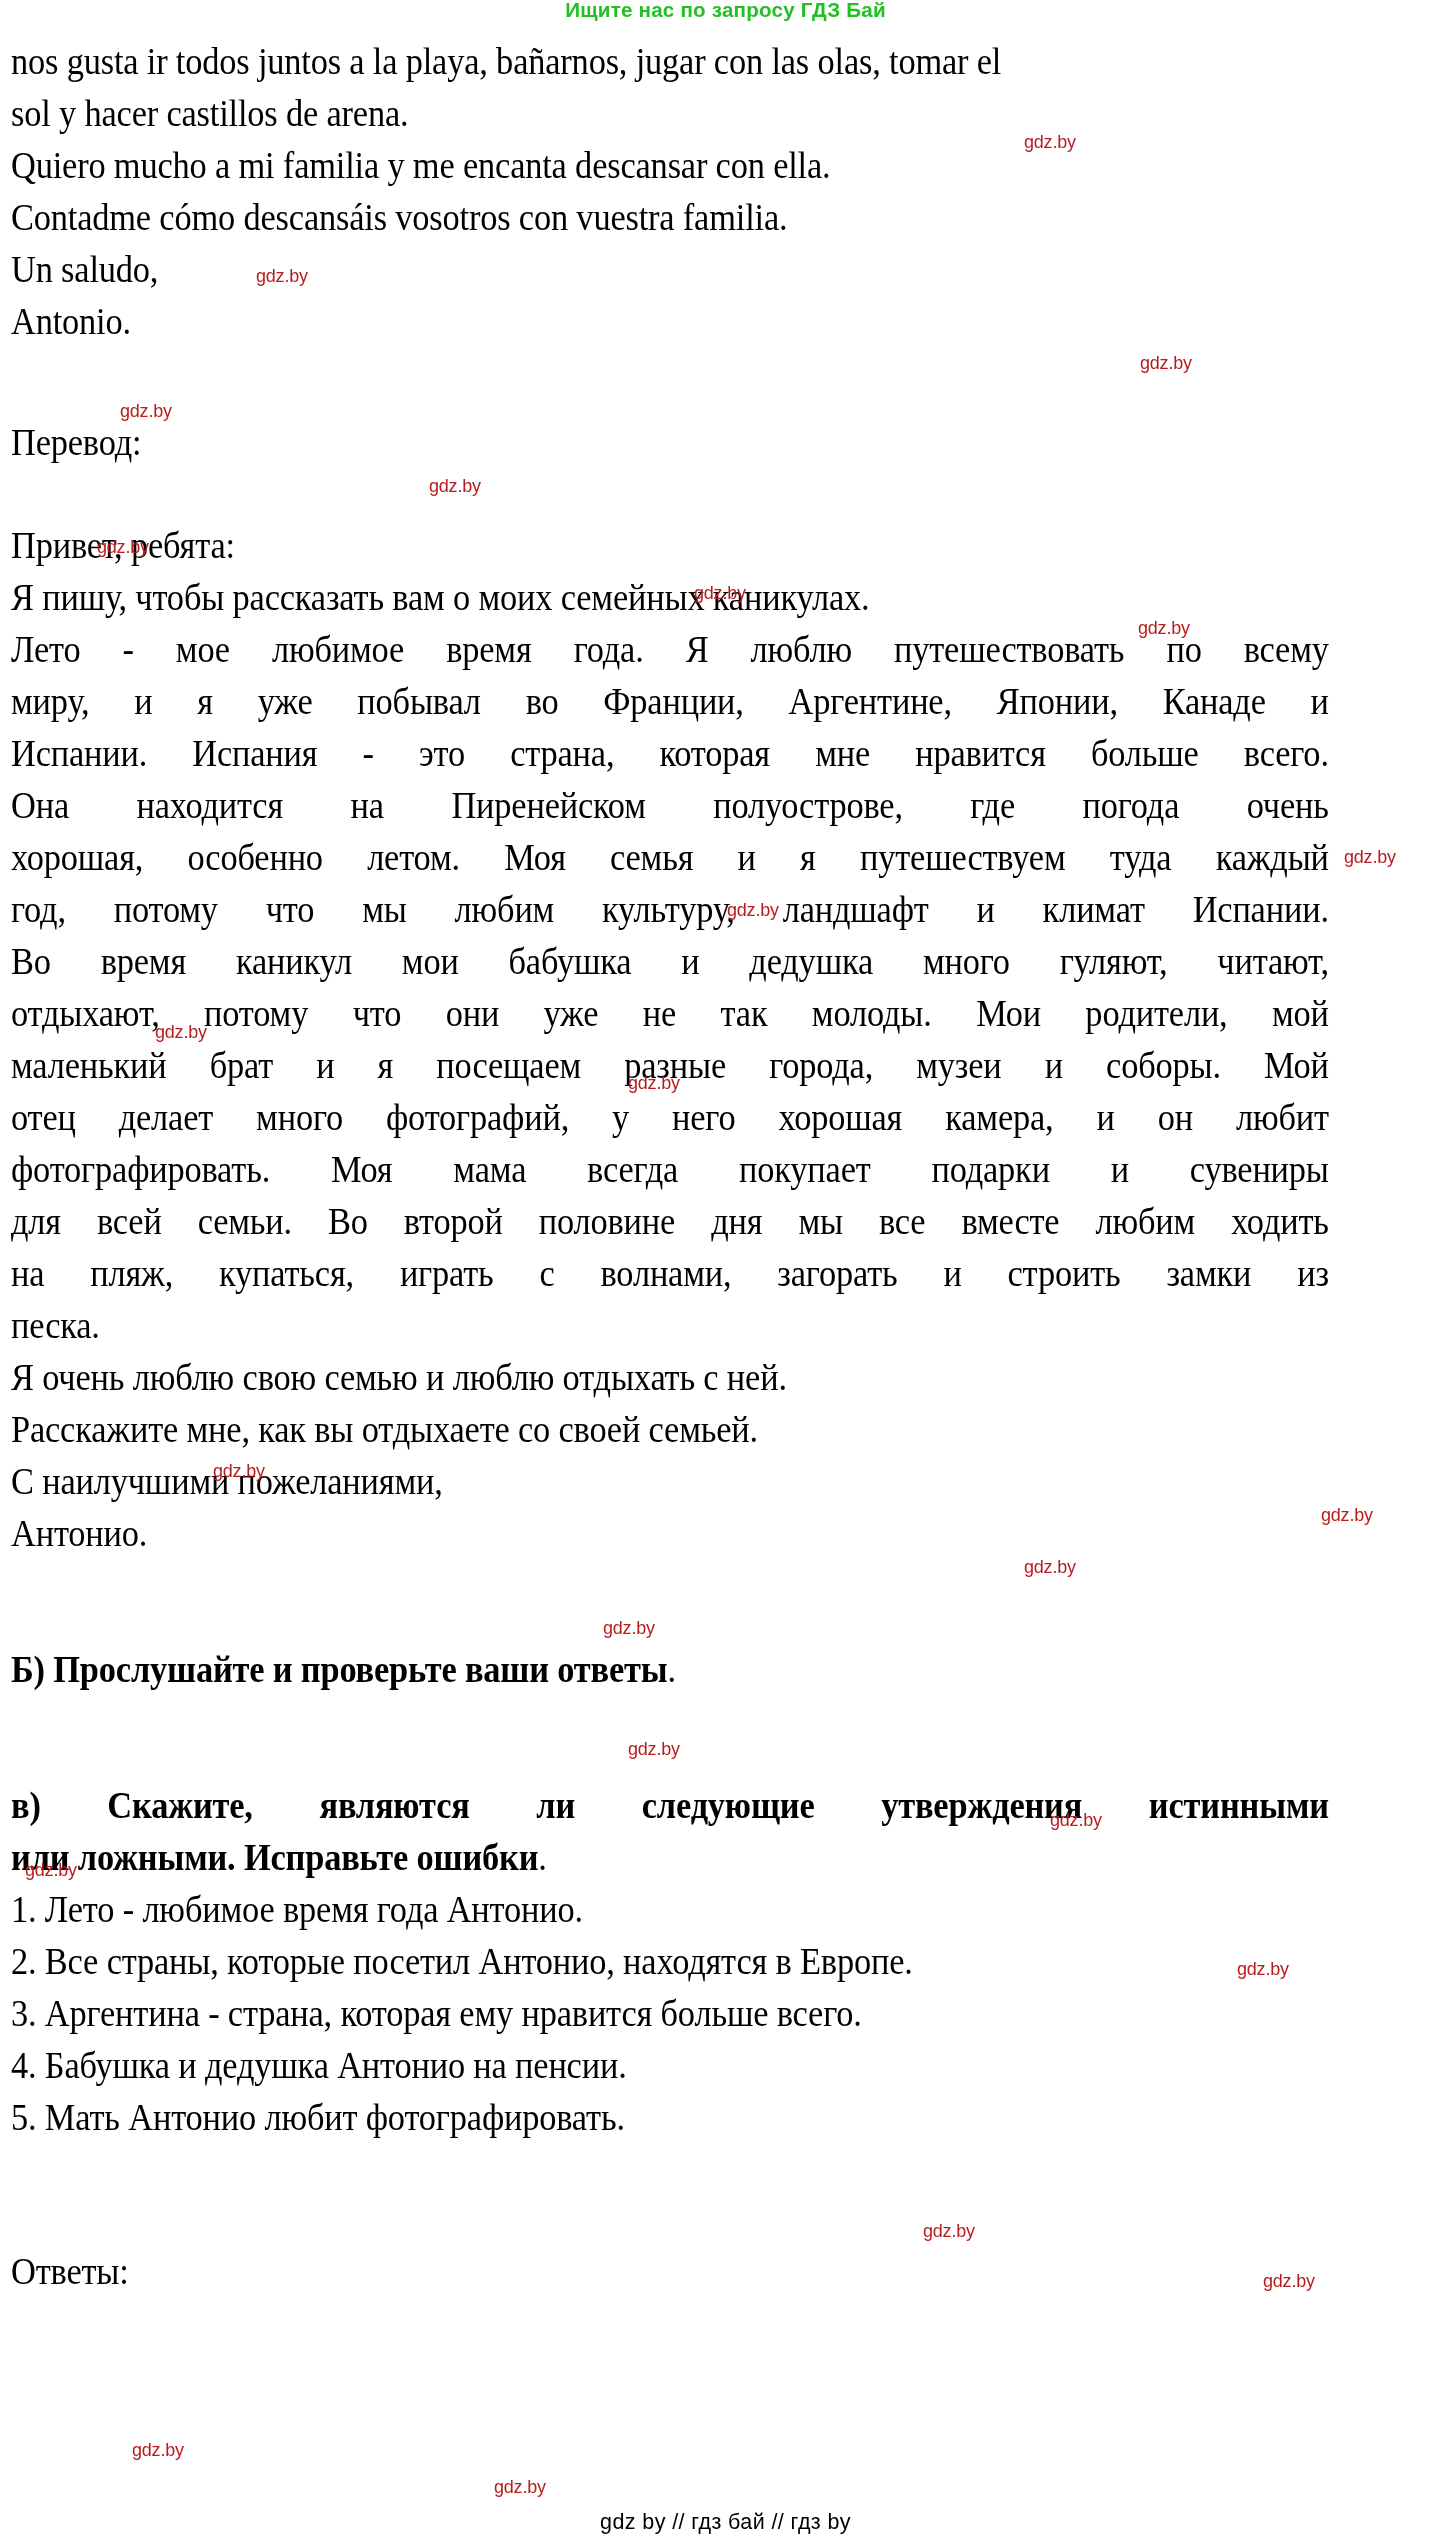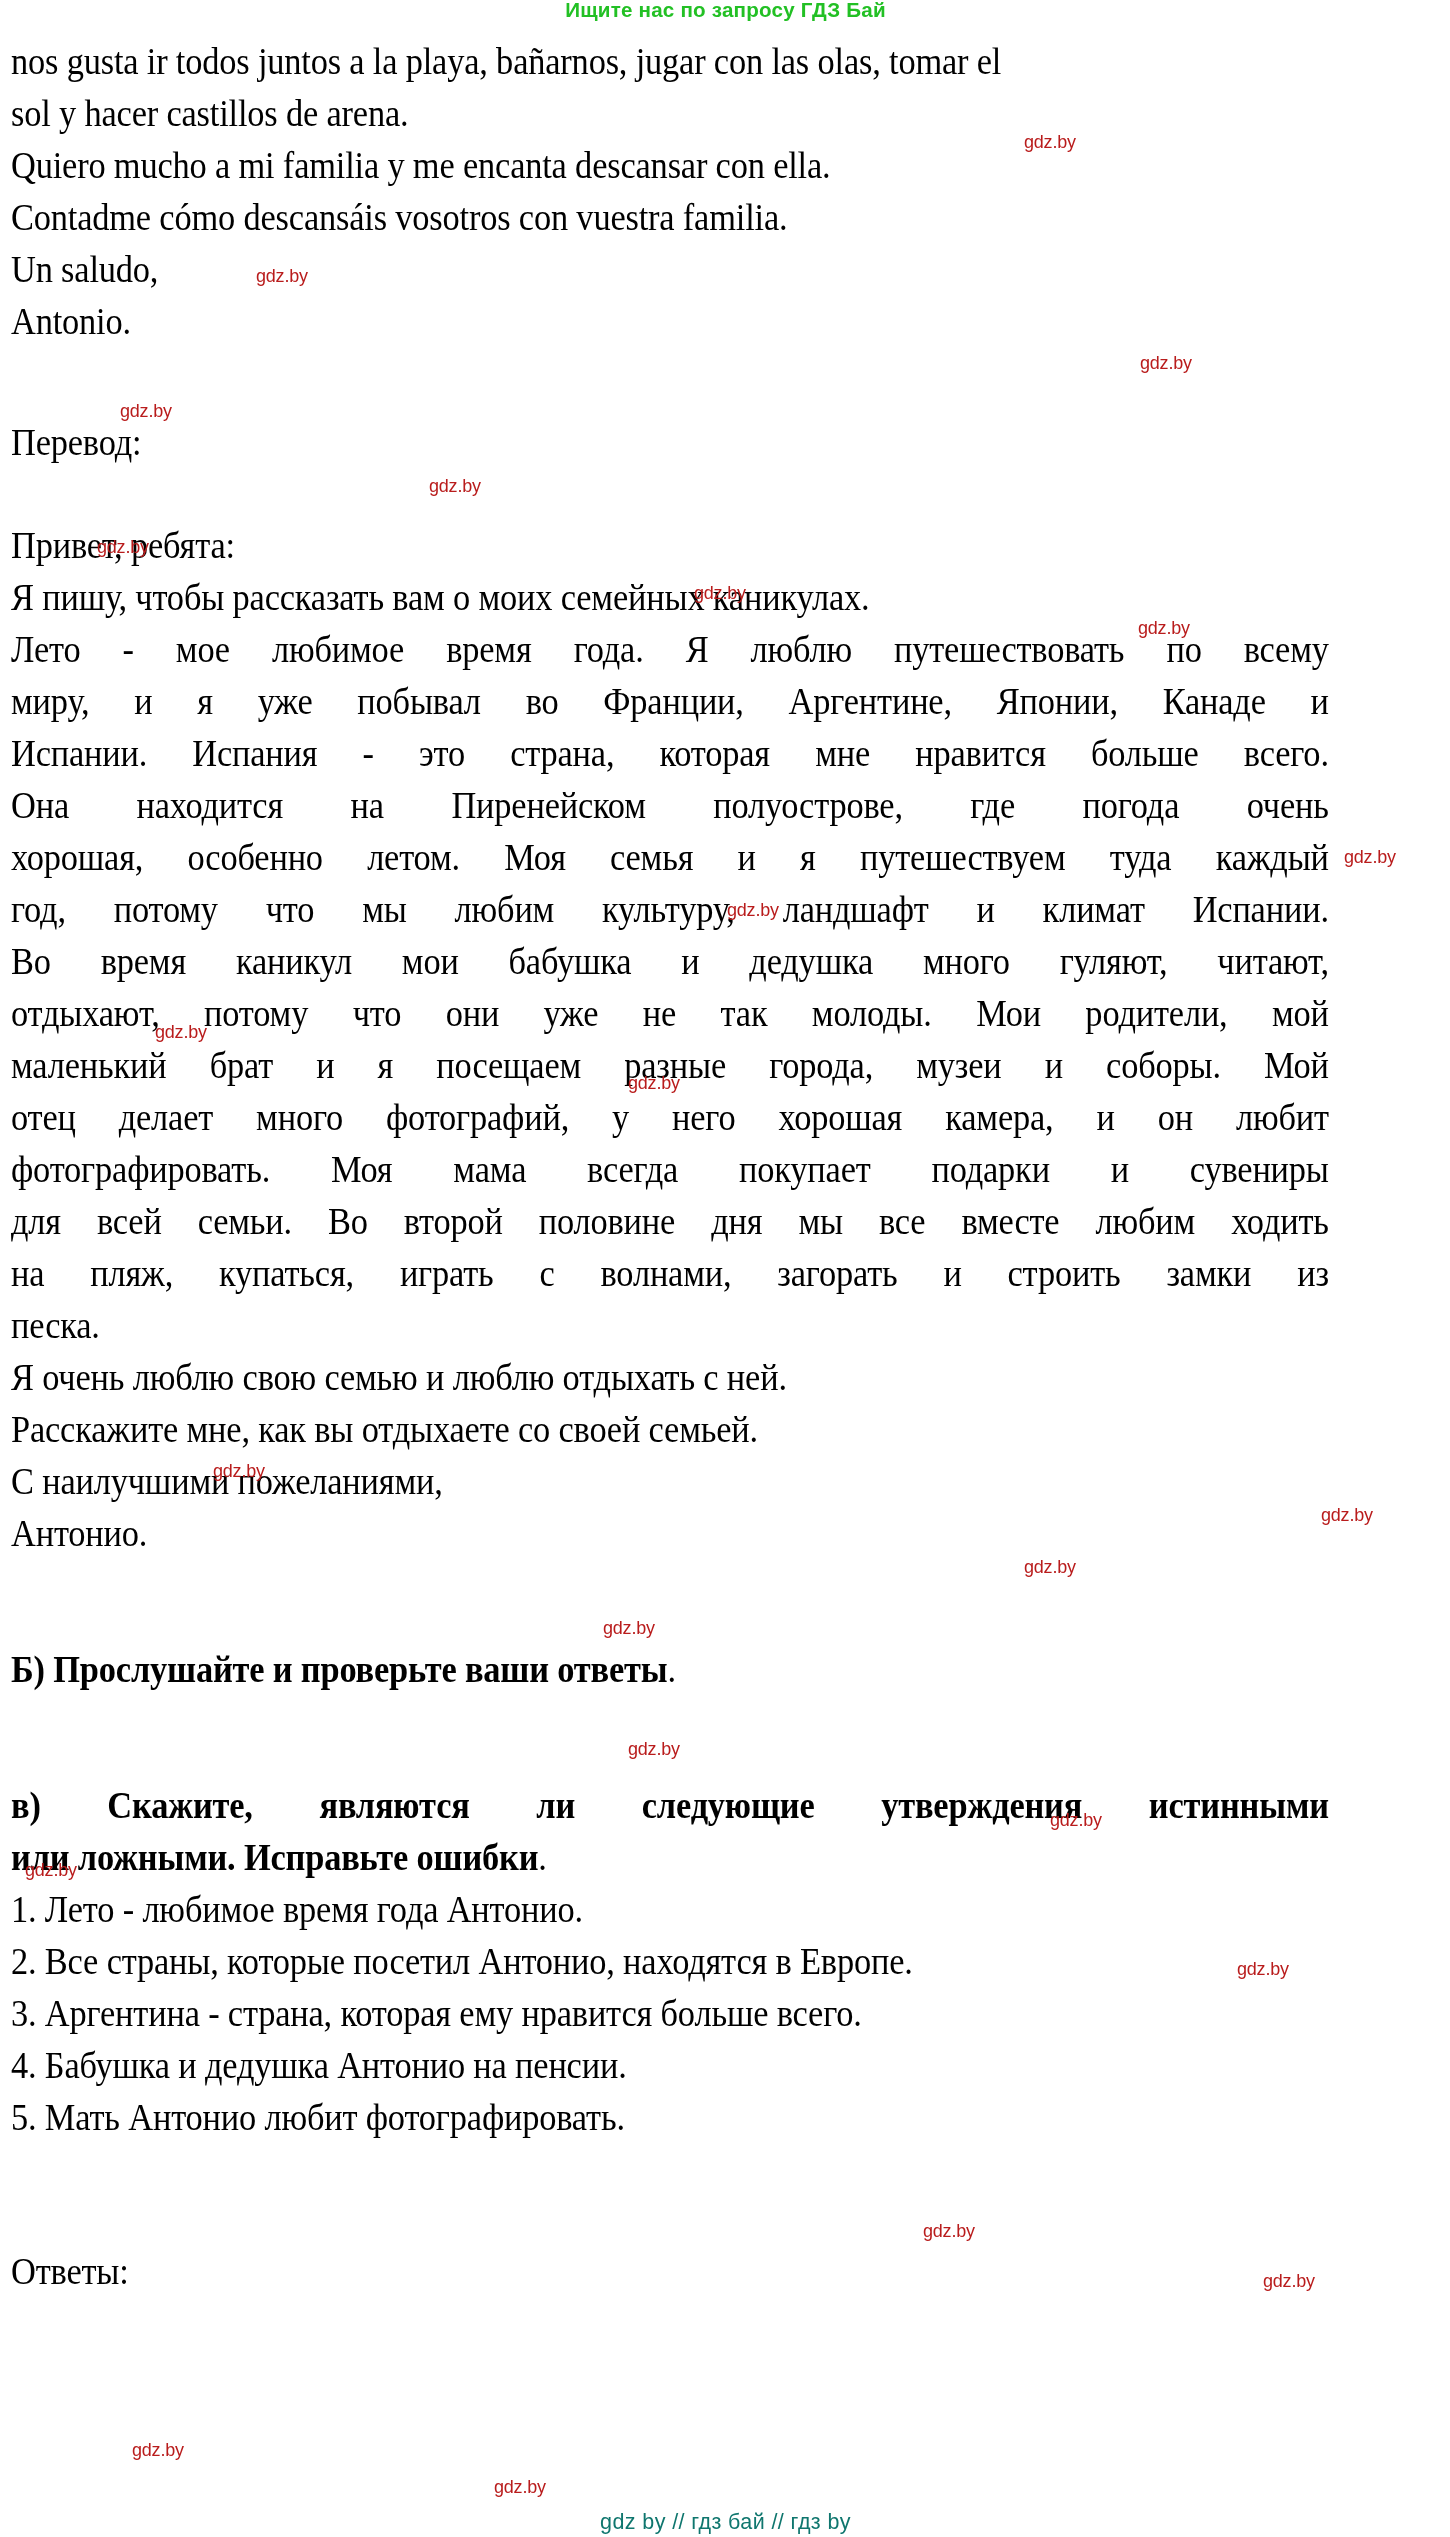--- a/index.html
+++ b/index.html
@@ -69,21 +69,21 @@
   }
 
   
   .footer{
     position:absolute;
     bottom:3.3px;
     left:0;right:0;
     text-align:center;
     font-family:"Liberation Sans", sans-serif;
     font-size:21.5px;
-    color:#0f766e;
+    color:#000000;
     letter-spacing:0.4px;
     white-space:nowrap;
   }
 </style>
 </head>
 <body>
 
 <div class="page">
 
   <div class="promo">Ищите нас по запросу ГДЗ Бай</div>

